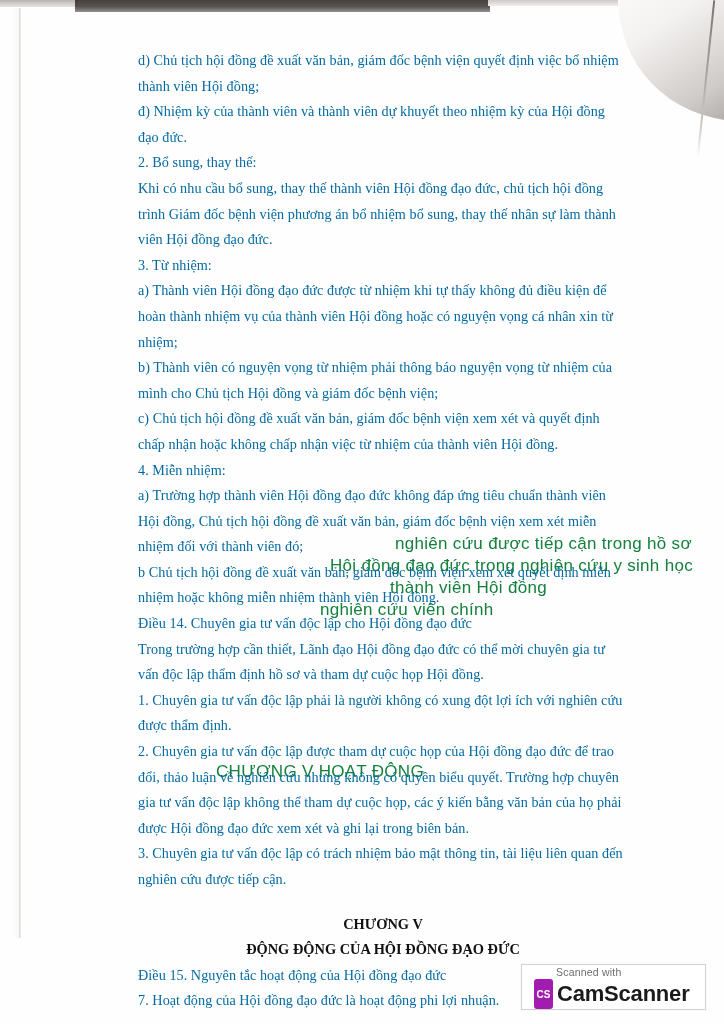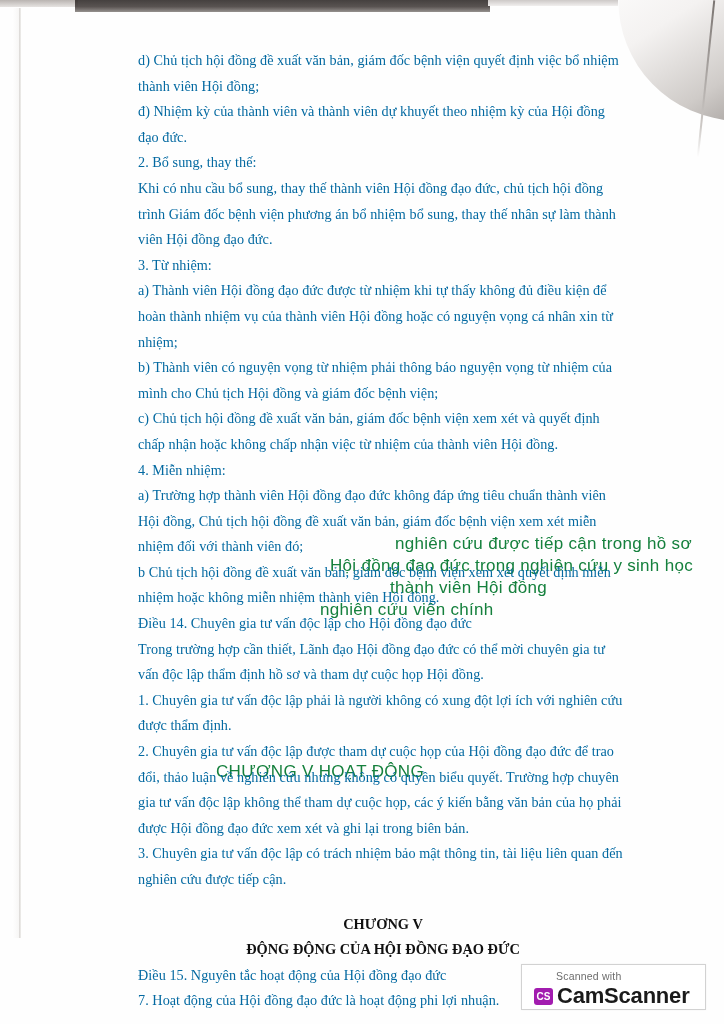--- a/index.html
+++ b/index.html
@@ -159,21 +159,21 @@
     margin-left: 22px;
     line-height: 12px;
   }
   .cs-bottom {
     display: flex;
     align-items: center;
     margin-top: 1px;
   }
   .cs-badge {
     width: 19px;
-    height: 17px;
+    height: 30px;
     background: #a21caf;
     color: #ffffff;
     font-family: "Liberation Sans", sans-serif;
     font-size: 10px;
     font-weight: bold;
     display: flex;
     align-items: center;
     justify-content: center;
     border-radius: 3px;
     margin-right: 4px;

